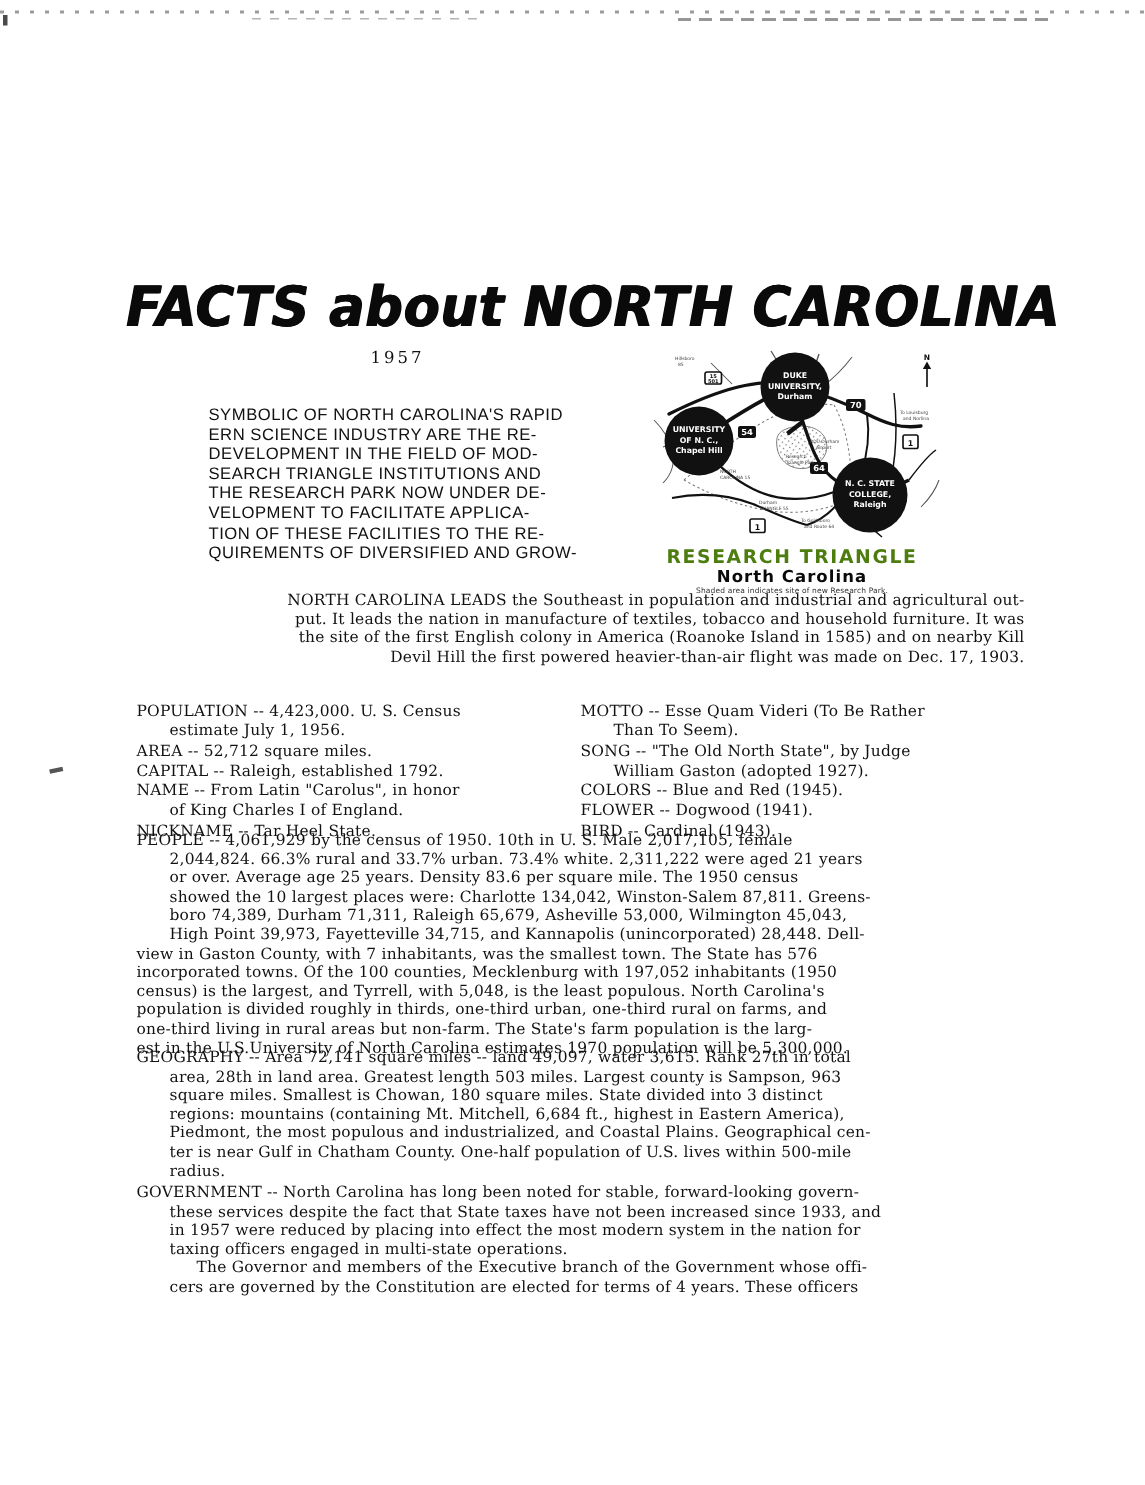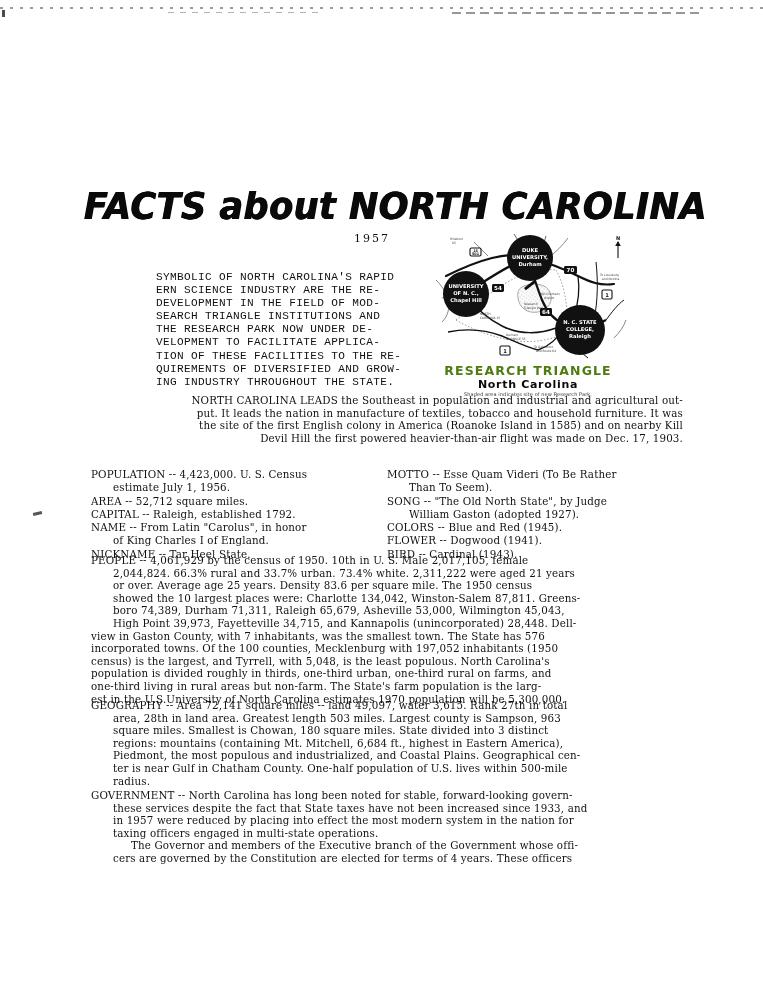--- a/index.html
+++ b/index.html
@@ -76,37 +76,36 @@
     color: #0a0a0a;
     transform: scaleY(1.06);
     text-shadow: 0.6px 0 0 #0a0a0a, -0.4px 0 0 #0a0a0a;
   }
 
   .year {
     position: absolute;
     top: 232px;
     left: 140px;
     width: 250px;
-    text-align: right;
+    text-align: center;
     font-family: "DejaVu Serif", "Liberation Serif", serif;
     font-size: 11px;
     letter-spacing: 2px;
   }
 
   
   .intro-block {
     position: absolute;
     top: 271px;
     left: 139px;
     width: 268px;
-    font-family: Liberation Mono, monospace;
+    font-family: Liberation Sans, sans-serif;
     font-size: 11.1px;
     line-height: 13.1px;
     letter-spacing: 0.35px;
-    margin-left: 17px;
   }
   .intro-block .ln { white-space: nowrap; display: block; }
 
   
   .map-figure {
     position: absolute;
     top: 228px;
     left: 428px;
     width: 200px;
     height: 170px;
@@ -208,21 +207,20 @@
 
   <div class="intro-block" id="intro-block">
       <span class="ln">SYMBOLIC OF NORTH CAROLINA'S RAPID</span>
       <span class="ln">ERN SCIENCE INDUSTRY ARE THE RE-</span>
       <span class="ln">DEVELOPMENT IN THE FIELD OF MOD-</span>
       <span class="ln">SEARCH TRIANGLE INSTITUTIONS AND</span>
       <span class="ln">THE RESEARCH PARK NOW UNDER DE-</span>
       <span class="ln">VELOPMENT TO FACILITATE APPLICA-</span>
       <span class="ln">TION OF THESE FACILITIES TO THE RE-</span>
       <span class="ln">QUIREMENTS OF DIVERSIFIED AND GROW-</span>
-      <span class="ln">ING INDUSTRY THROUGHOUT THE STATE.</span>
     </div>
 
   <div class="map-figure">
     <svg class="map-canvas" viewBox="0 0 200 135">
       <defs>
         <pattern id="shadehatch" width="3" height="3" patternUnits="userSpaceOnUse" patternTransform="rotate(35)">
           <rect width="3" height="3" fill="#ffffff"></rect>
           <circle cx="1" cy="1" r="0.45" fill="#555"></circle>
         </pattern>
       </defs>

